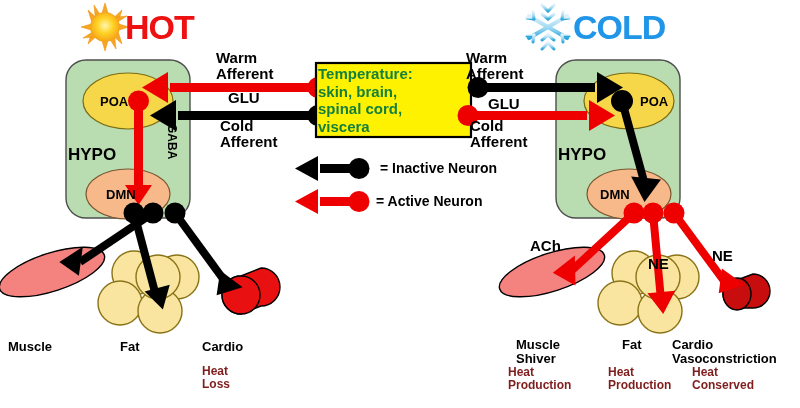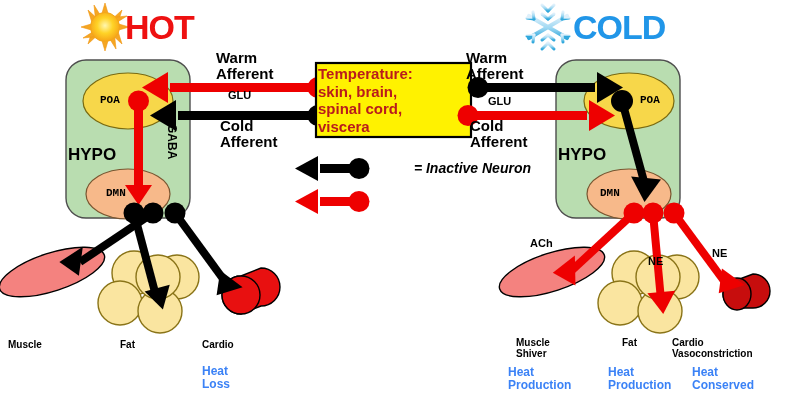--- a/index.html
+++ b/index.html
@@ -5,26 +5,26 @@
   html,body{margin:0;padding:0;background:#ffffff;}
   body{width:800px;height:408px;overflow:hidden;
        font-family:"Liberation Sans",sans-serif;}
   #stage{position:relative;width:800px;height:288px;background:#fff;}
   #stage svg{position:absolute;left:0;top:0;}
   .lbl{position:absolute;font-weight:bold;color:#000;line-height:1.05;
        white-space:pre-line;}
   .hot-title{font-size:34px;color:#ee1111;font-weight:bold;letter-spacing:-1px;}
   .cold-title{font-size:34px;color:#2196e8;font-weight:bold;letter-spacing:-1px;}
   .aff{font-size:15px;}
-  .nt{font-size:11px;}
-  .organ{font-size:10px;}
-  .heat{font-size:12px;color:#3b82f6;}
-  .struct{font-size:11px;font-family:Liberation Mono, monospace;}
+  .nt{font-size:15px;}
+  .organ{font-size:13px;}
+  .heat{font-size:12px;color:#7f1d1d;}
+  .struct{font-size:13px;}
   .hypo{font-size:17px;}
-  .ctr{font-size:15px;color:#b91c1c;font-weight:bold;line-height:1.18;}
+  .ctr{font-size:15px;color:#15803d;font-weight:bold;line-height:1.18;}
   .leg{font-size:14px;}
   .gaba{font-size:12px;font-weight:bold;transform:rotate(90deg);
         transform-origin:left top;}
 </style>
 </head>
 <body>
 
 <div id="stage">
 
   <svg width="800" height="408" viewBox="0 0 800 408">
@@ -246,15 +246,16 @@
 
   <div class="lbl organ" style="left:622px;top:338px;width:60px;">Fat</div>
   <div class="lbl heat" style="left:608px;top:366px;width:90px;">Heat
 Production</div>
 
   <div class="lbl organ" style="left:672px;top:338px;width:128px;">Cardio
 Vasoconstriction</div>
   <div class="lbl heat" style="left:692px;top:366px;width:98px;">Heat
 Conserved</div>
 
-  <div class="lbl leg" style="left:361px;top:161px;width:170px;text-align:right;font-style:italic;">= Inactive Neuron</div>
+  <div class="lbl leg" style="left:380px;top:161px;width:170px;text-align:left;">= Inactive Neuron</div>
+  <div class="lbl leg" style="left:376px;top:194px;width:170px;text-align:left;">= Active Neuron</div>
 
 </div>
 
 </body></html>

